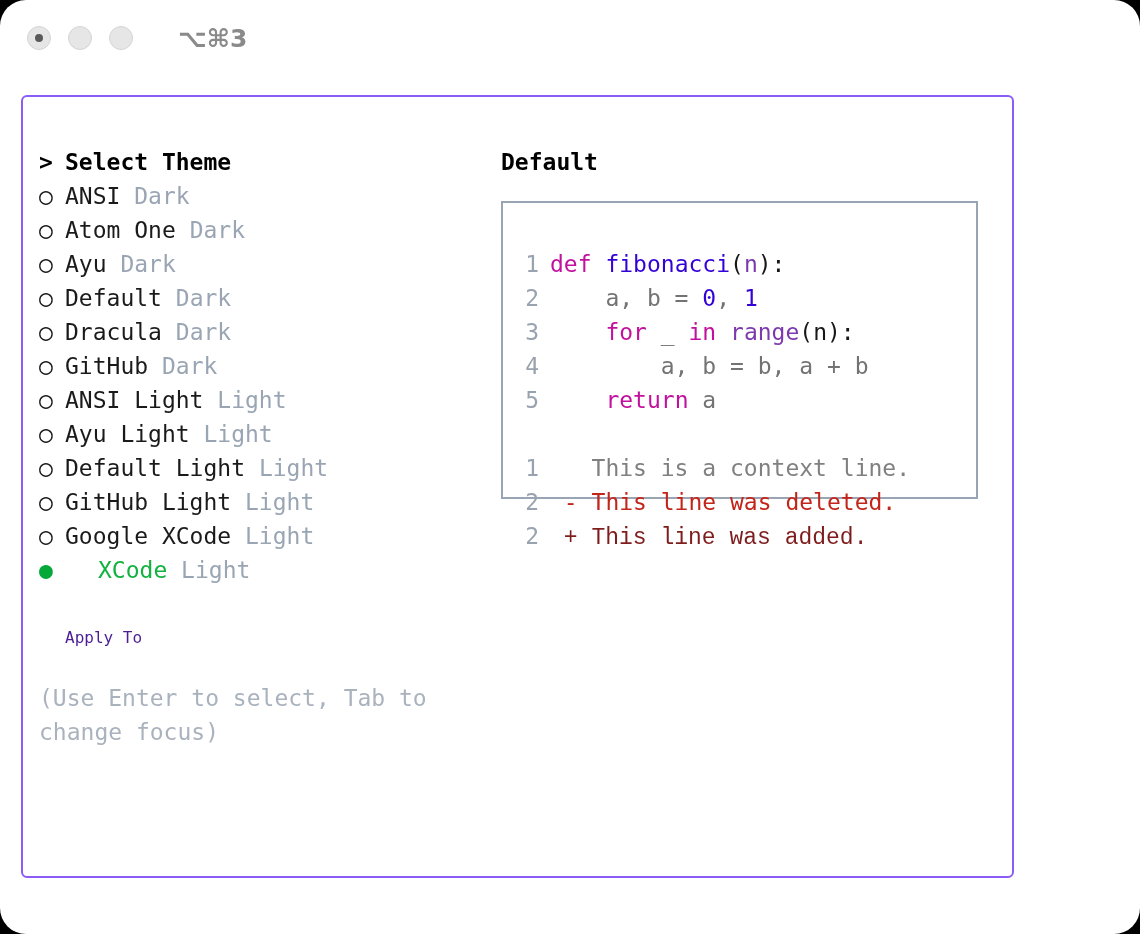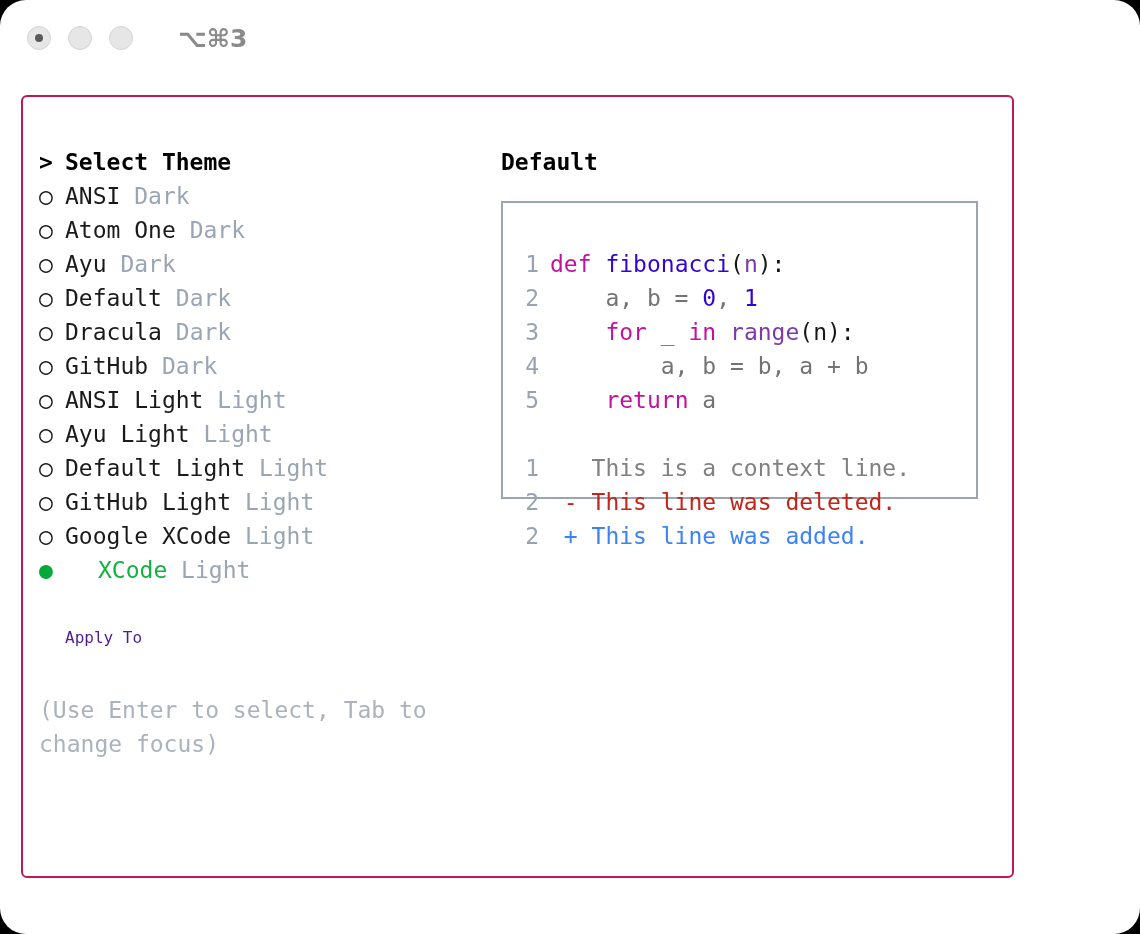--- a/index.html
+++ b/index.html
@@ -64,21 +64,21 @@
     font-family: "DejaVu Sans", "Liberation Sans", sans-serif;
   }
 
   
   .panel {
     position: absolute;
     left: 21px;
     top: 95px;
     width: 993px;
     height: 783px;
-    border: 2px solid #be185d;
+    border: 2px solid #8b5cf6;
     border-radius: 6px;
     box-sizing: border-box;
     background: #ffffff;
   }
 
   .panel-inner {
     position: relative;
     width: 100%;
     height: 100%;
   }
@@ -121,21 +121,21 @@
   }
   .sub-header {
     height: 34px;
     line-height: 34px;
     font-size: 16px;
     white-space: pre;
     color: #4c1d95;
     padding-left: 26px;
   }
   .hint {
-    margin-top: 38px;
+    margin-top: 26px;
     font-size: 23px;
     line-height: 34px;
     color: #a9b2bd;
     width: 405px;
     white-space: pre-wrap;
   }
 
   
   .right-col {
     position: absolute;
@@ -178,21 +178,21 @@
   }
   .kw   { color: #c1119e; }
   .fn   { color: #3302d6; }
   .num  { color: #3302d6; }
   .var  { color: #737373; }
   .param{ color: #7c39ad; }
   .bi   { color: #7c39ad; }
   .pn   { color: #171717; }
   .ctx  { color: #808080; }
   .del  { color: #c4251a; }
-  .add  { color: #3b82f6; }
+  .add  { color: #7f1d1d; font-family: Liberation Mono, monospace; }
   .blank-line { height: 34px; }
 </style>
 </head>
 <body>
 
 <div class="screen">
 
   <div class="titlebar">
     <div class="dots">
       <span class="dot">

